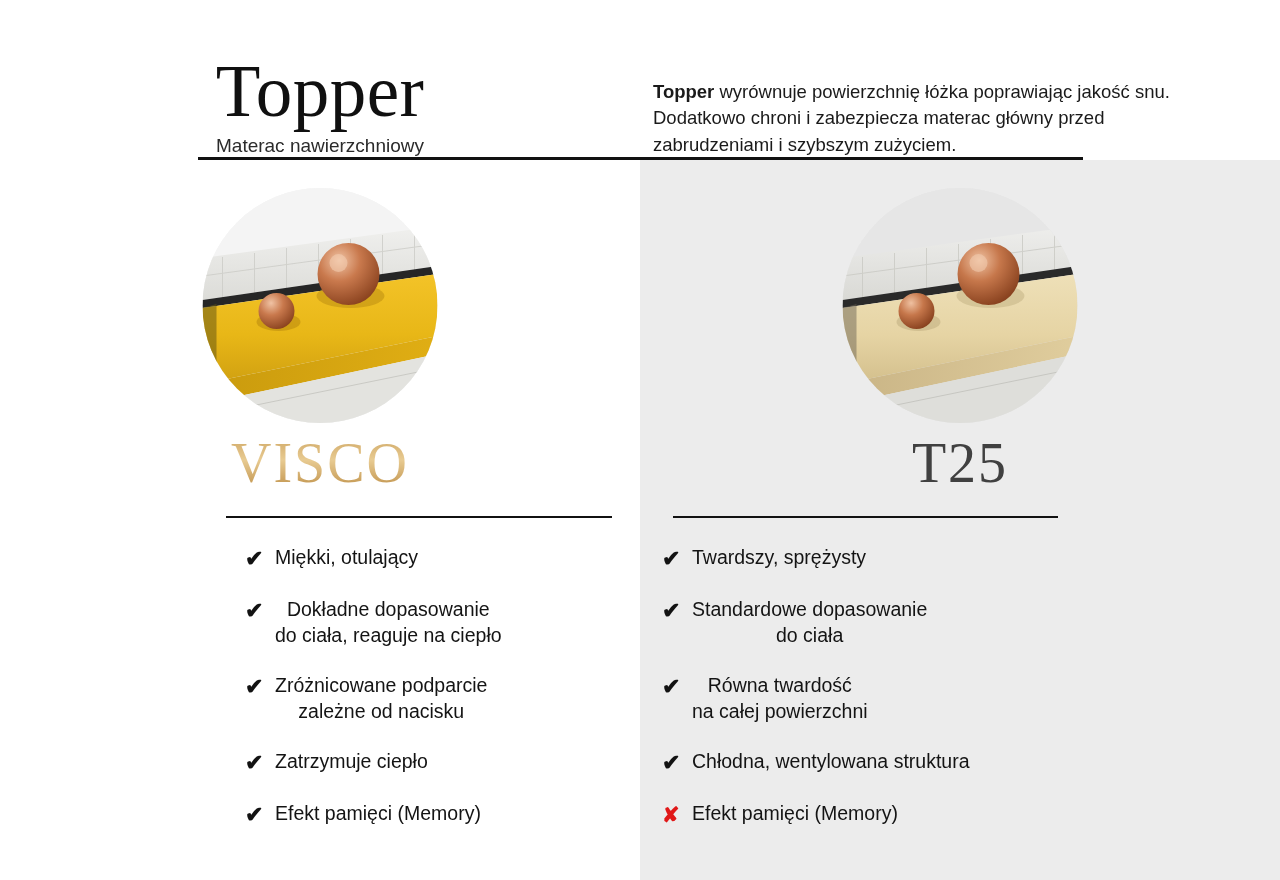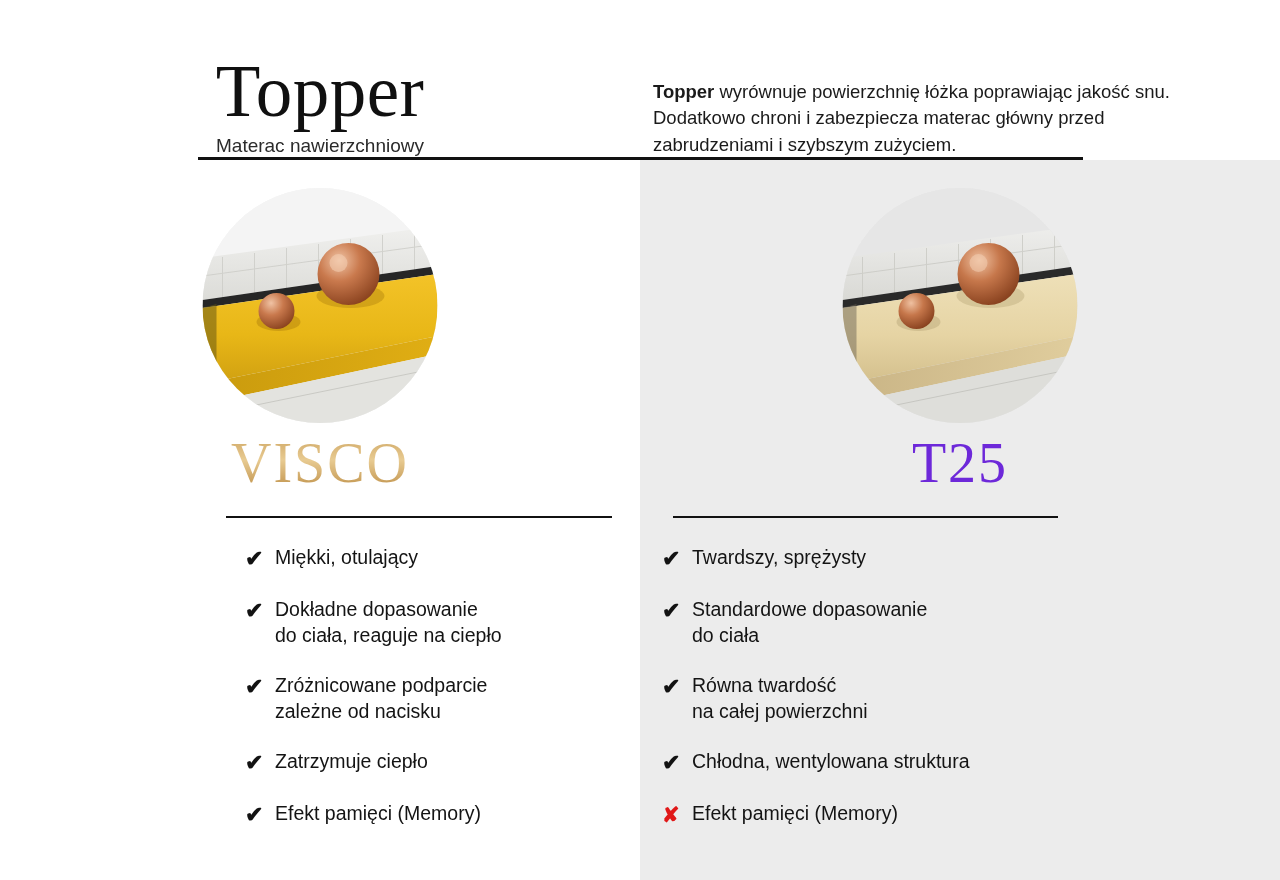--- a/index.html
+++ b/index.html
@@ -114,21 +114,21 @@
     line-height: 62px;
     letter-spacing: 2px;
   }
   .name-visco {
     background: linear-gradient(180deg, #caa15d 0%, #e8cb92 45%, #b9883f 100%);
     -webkit-background-clip: text;
     background-clip: text;
     color: transparent;
     -webkit-text-fill-color: transparent;
   }
-  .name-t25 { color: #6d28d9; }
+  .name-t25 { color: #404040; }
 
   .name-rule {
     position: absolute;
     top: 356px;
     height: 2px;
     background: #111111;
   }
   .rule-visco { left: 226px; width: 386px; }
   .rule-t25 { left: 33px; width: 385px; }
 
@@ -159,20 +159,21 @@
   }
   .feature .mark.cross {
     color: #e01818;
     font-size: 21px;
   }
   .feature .txt {
     font-size: 19.5px;
     line-height: 26px;
     color: #141414;
     white-space: pre-line;
+    text-align: center;
   }
 </style>
 </head>
 <body>
 
 <div class="header">
   <div class="header-left">
     <div class="brand-title">Topper</div>
     <div class="brand-sub">Materac nawierzchniowy</div>
   </div>

